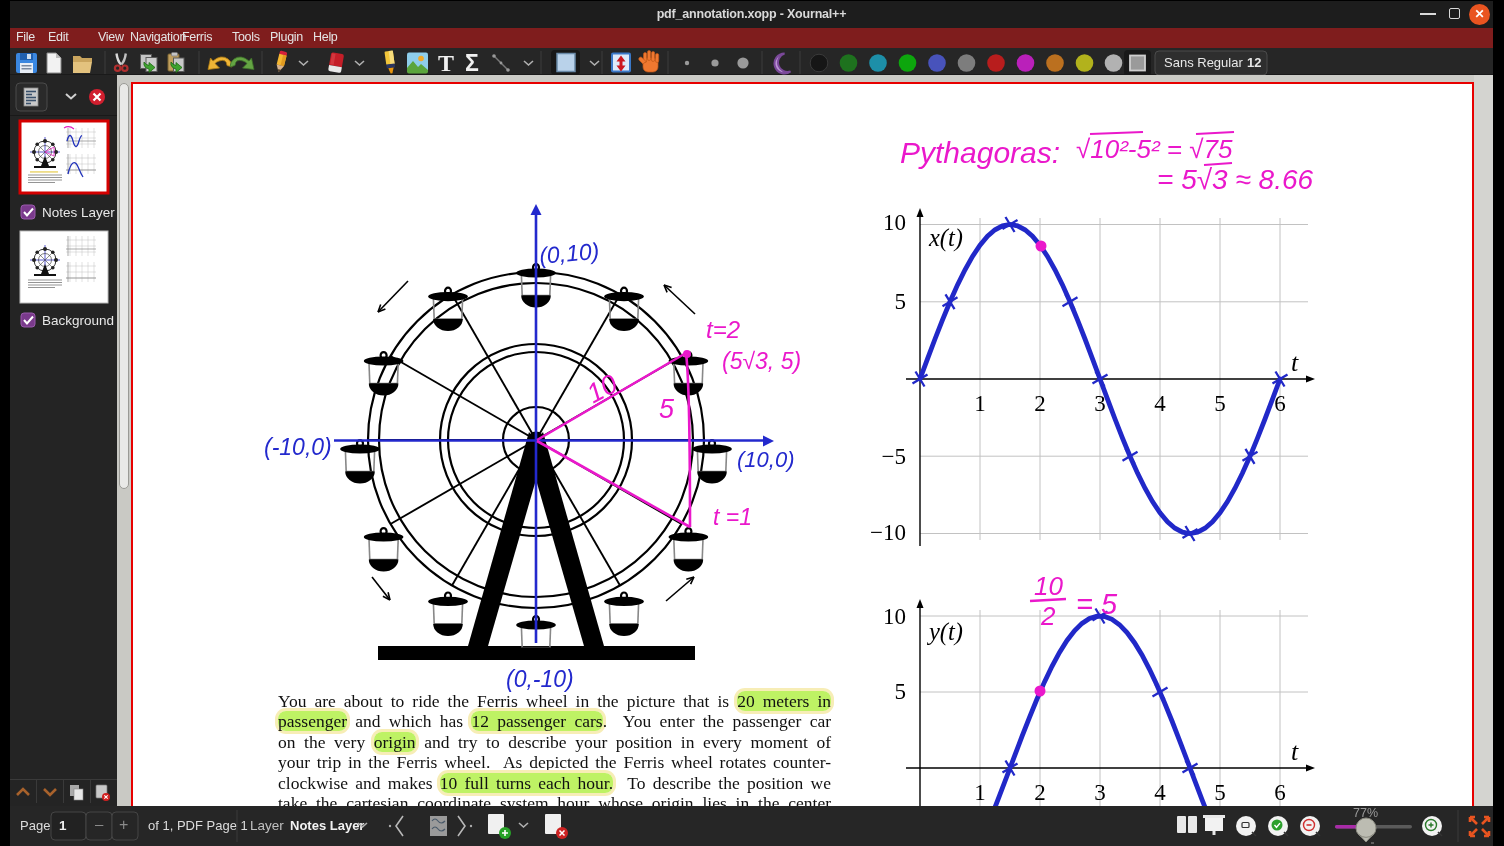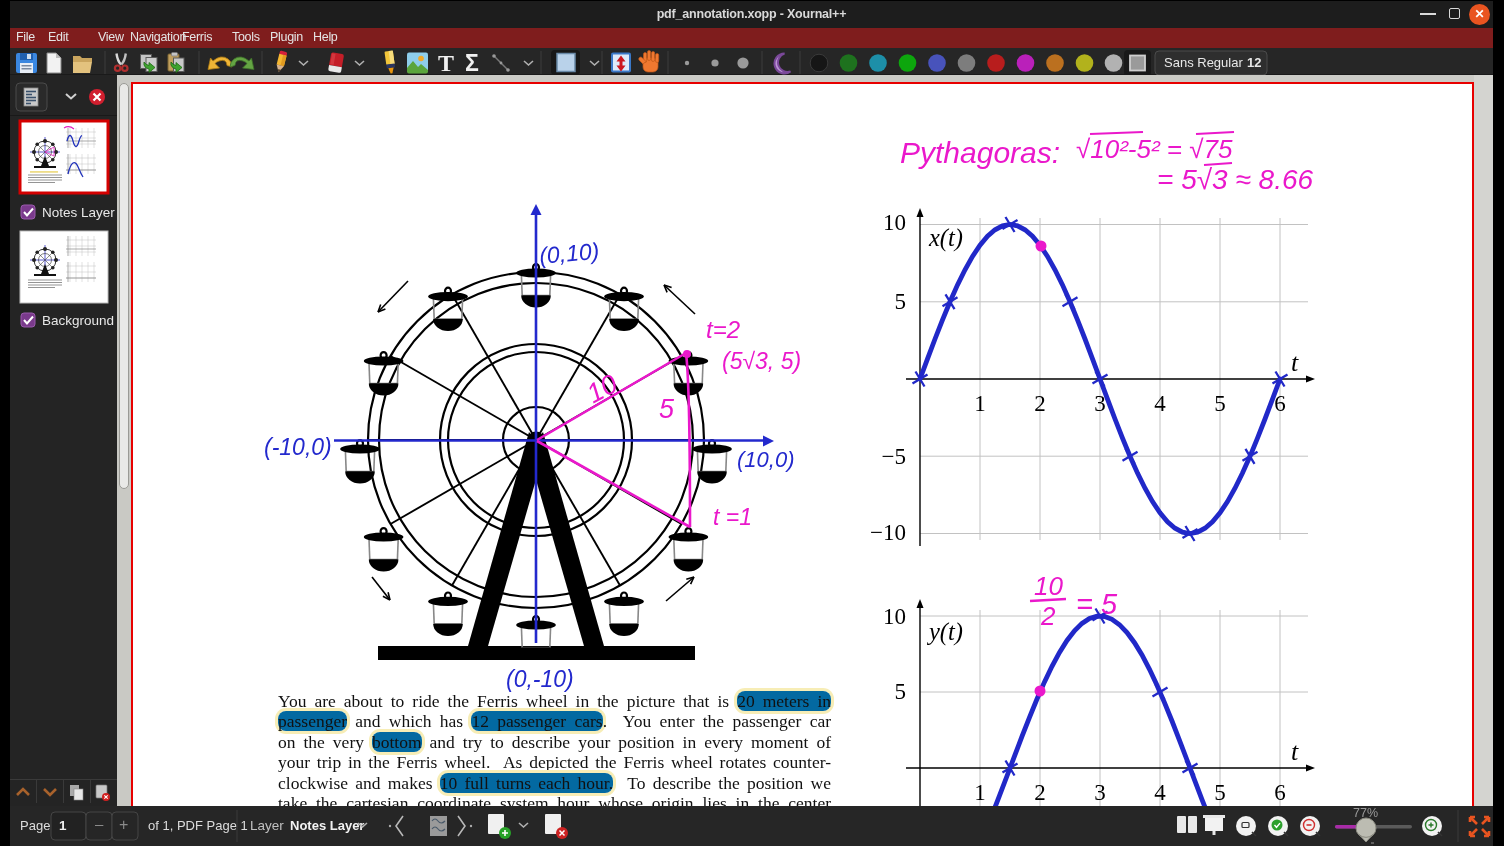--- a/index.html
+++ b/index.html
@@ -8,21 +8,21 @@
 
 #titlebar{left:10px;top:1px;width:1483px;height:27px;background:#1d1d1d;color:#d9d9d9;font-weight:bold;font-size:12.5px;letter-spacing:-0.2px;text-align:center;line-height:27px}
 #menubar{left:10px;top:28px;width:1483px;height:20px;background:#7f1d1d;color:#e4e4e4;font-size:12.5px;letter-spacing:-0.3px}
 #menubar span{position:absolute;top:2px}
 #toolbar{left:10px;top:48px;width:1483px;height:27px;background:#262626;border-bottom:1px solid #1a1a1a}
 #sidebar{left:10px;top:75px;width:107px;height:731px;background:#242424}
 #canvas{left:117px;top:75px;width:1376px;height:731px;background:#cbcbc6}
 #page{left:131px;top:82px;width:1343px;height:764px;background:#fff;border:2px solid #e80000}
 #statusbar{left:10px;top:806px;width:1483px;height:40px;background:#262626}
 .pl{text-align:justify;text-align-last:justify;white-space:nowrap}
-.hl{font-style:normal;background:#0369a1;border-radius:8px;box-shadow:0 0 0 3px #f7edb6}
+.hl{font-style:normal;background:#bef264;border-radius:8px;box-shadow:0 0 0 3px #f7edb6}
 </style></head>
 <body>
 <div id="stage">
   <div class="abs" id="canvas"></div>
 
   <div class="abs" style="left:117px;top:75px;width:13px;height:731px;background:#c9c9c4"></div>
   <div class="abs" style="left:119px;top:83px;width:10px;height:406px;background:#e9e9e7;border:1px solid #9a9a95;border-radius:6px"></div>
   <div class="abs" style="left:1474px;top:75px;width:19px;height:731px;background:#d4d4d0"></div>
 
   <div class="abs" id="page"></div>
@@ -258,21 +258,21 @@
           <line x1="1030" y1="601" x2="1066" y2="599" stroke="#ea18cb" stroke-width="2.4"></line>
           <text x="1041" y="625" font-size="26" font-family="Liberation Sans,sans-serif" font-style="italic" fill="#ea18cb">2</text>
           <text x="1076" y="614" font-size="29" font-family="Liberation Sans,sans-serif" font-style="italic" fill="#ea18cb">= 5</text>
         </g>
       </svg>
     </div>
 
   <div class="abs" id="para" style="left:278px;top:691px;width:553px;font-family:'Liberation Serif',serif;font-size:17.5px;line-height:20.4px;color:#111">
       <div class="pl">You are about to ride the Ferris wheel in the picture that is <i class="hl">20 meters in</i></div>
       <div class="pl"><i class="hl">passenger</i> and which has <i class="hl">12 passenger cars</i>.&nbsp; You enter the passenger car</div>
-      <div class="pl">on the very <i class="hl">bottom</i> and try to describe your position in every moment of</div>
+      <div class="pl">on the very <i class="hl">origin</i> and try to describe your position in every moment of</div>
       <div class="pl">your trip in the Ferris wheel.&nbsp; As depicted the Ferris wheel rotates counter-</div>
       <div class="pl">clockwise and makes <i class="hl">10 full turns each hour.</i>&nbsp; To describe the position we</div>
       <div class="pl">take the cartesian coordinate system hour whose origin lies in the center</div>
     </div>
 
   <div class="abs" id="titlebar">pdf_annotation.xopp - Xournal++</div>
   <div class="abs" style="left:1420px;top:13px;width:16px;height:2px;background:#d9d9d9"></div>
   <div class="abs" style="left:1449px;top:8px;width:11px;height:11px;border:1.5px solid #d9d9d9;border-radius:2px"></div>
   <div class="abs" style="left:1469px;top:4px;width:21px;height:21px;border-radius:50%;background:#e95420;color:#fff;font-size:12px;font-weight:bold;text-align:center;line-height:21px">✕</div>
   <div class="abs" id="menubar">

